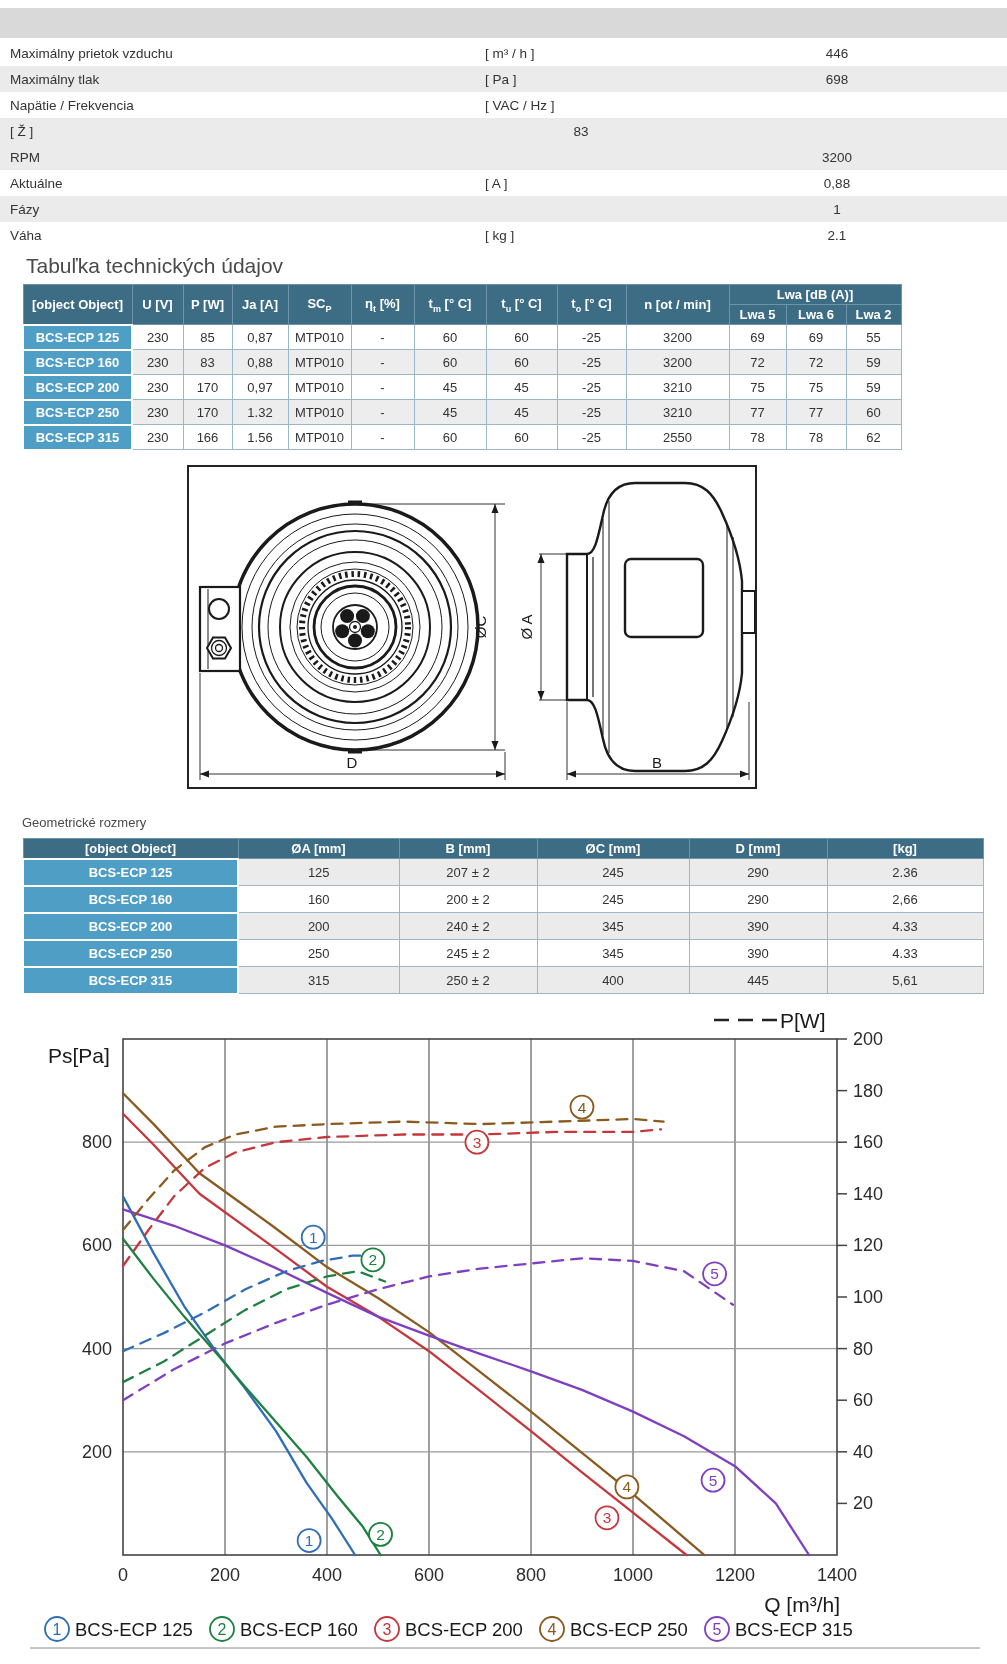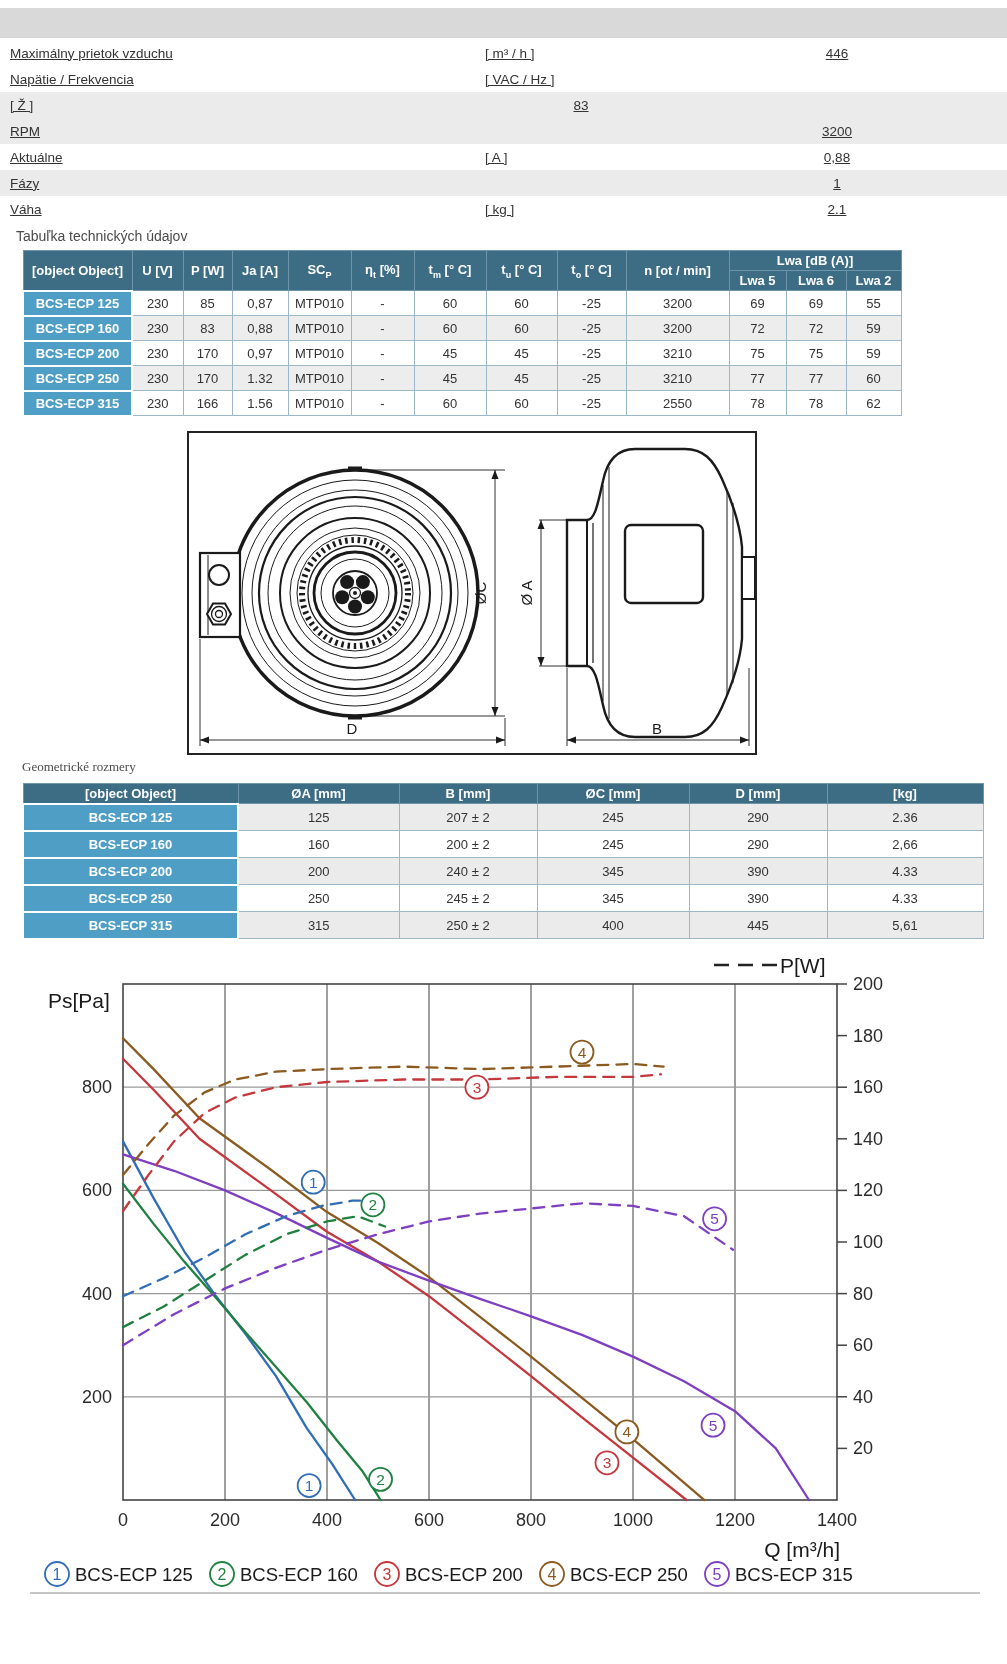--- a/index.html
+++ b/index.html
@@ -1,26 +1,26 @@
 <!DOCTYPE html>
 <html><head>
 <meta charset="utf-8">
 <style>
   html,body{margin:0;padding:0;background:#fff;}
   body{width:1007px;font-family:"Liberation Sans",sans-serif;color:#333;}
   
   .spec-wrap{margin-top:8px;}
   .spec-bar{height:30px;background:#d9d9d9;margin-bottom:2px;}
   .spec-row{display:grid;grid-template-columns:475px 1fr 320px;align-items:center;height:26px;
-            padding:0 10px;font-size:13.5px;color:#333;text-decoration:underline;}
+            padding:0 10px;font-size:13.5px;color:#333;}
   .spec-row.alt{background:#ebebeb;}
   .spec-row .v{text-align:center;}
   
-  .sec-title{font-size:14px;color:#4a4a4a;margin:6px 0 6px 16px;}
-  .sec-title.geo{margin:4px 0 8px 22px;font-family:Liberation Serif, serif;}
+  .sec-title{font-size:21px;color:#4a4a4a;margin:6px 0 6px 26px;}
+  .sec-title.geo{margin:26px 0 8px 22px;}
   
   table{border-collapse:collapse;table-layout:fixed;}
   .tech{width:878px;margin-left:22px;font-size:13px;}
   .geo{width:960px;margin-left:22px;font-size:13px;}
   th{background:#3d6d85;color:#fff;font-weight:bold;border:1px solid #6e94a9;padding:2px 1px;text-align:center;}
   .tech th{font-size:13px;}
   td{border:1px solid #9cb8c8;text-align:center;padding:3px 1px;height:17px;color:#333;}
   .geo td{height:19px;}
   td.model{background:#4f9ec5;color:#fff;font-weight:bold;border:2px solid #fff;}
   .tech tbody tr:nth-child(even) td.data{background:#ededed;}
@@ -37,20 +37,25 @@
 </head>
 <body>
 
 <div class="spec-wrap">
   <div class="spec-bar"></div>
   <div>
       <div class="spec-row">
         <span>Maximálny prietok vzduchu</span>
         <span>[ m³ / h ]</span>
         <span class="v">446</span>
+      </div>
+      <div class="spec-row alt">
+        <span>Maximálny tlak</span>
+        <span>[ Pa ]</span>
+        <span class="v">698</span>
       </div>
       <div class="spec-row">
         <span>Napätie / Frekvencia</span>
         <span>[ VAC / Hz ]</span>
         <span class="v"></span>
       </div>
       <div class="spec-row alt">
         <span>[ Ž ]</span>
         <span class="v">83</span>
       </div>

